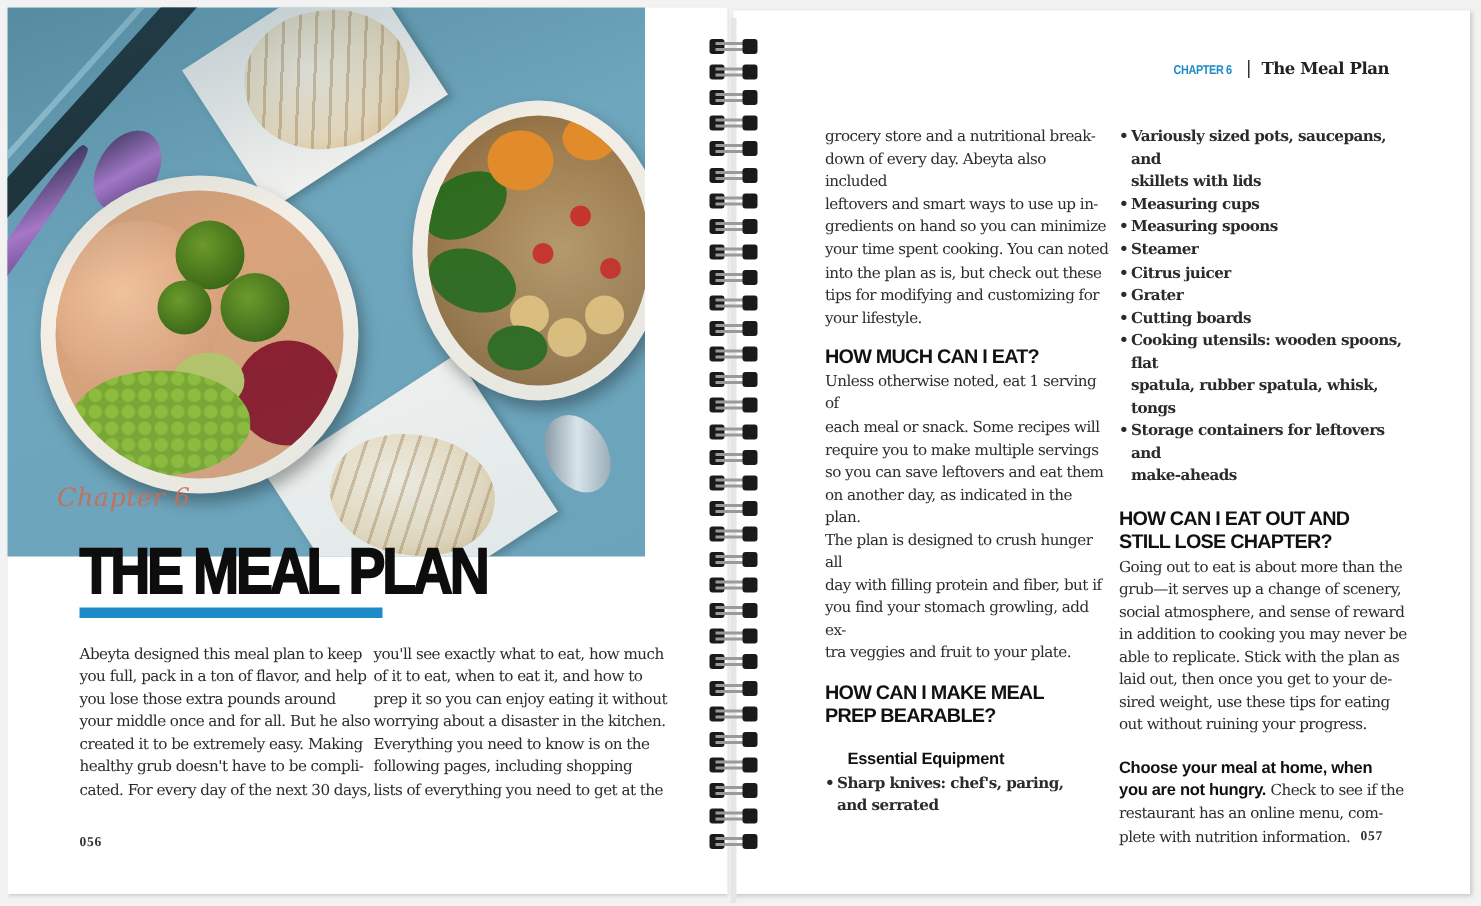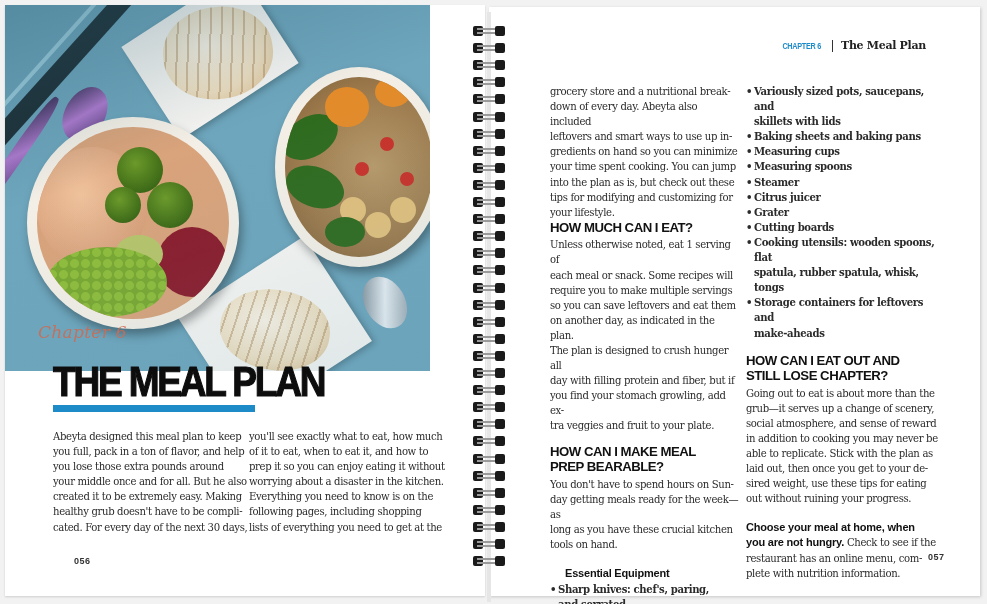--- a/index.html
+++ b/index.html
@@ -49,21 +49,21 @@
 
   .title { position: absolute; left: 48px; top: 355px; font-family: "Liberation Sans", sans-serif; font-weight: 900; font-size: 43px; letter-spacing: -2.5px; color: #0d0d0d; transform: scaleX(0.86); transform-origin: left top; line-height: 1; -webkit-text-stroke: 1.2px #0d0d0d; }
   .title-rule { position: absolute; left: 48px; top: 400px; width: 202px; height: 7px; background: #1e8bc9; }
 
   .body-text { position: absolute; font-family: "DejaVu Serif", serif; font-size: 10.1px; line-height: 15.1px; color: #2b2b2b; letter-spacing: -0.35px; }
   .body-text p { white-space: pre-line; }
 
   #left-col1 { left: 48px; top: 424px; width: 195px; }
   #left-col2 { left: 244px; top: 424px; width: 200px; }
 
-  .folio { position: absolute; font-family: Liberation Sans, sans-serif; font-weight: bold; font-size: 9px; color: #333; letter-spacing: 0.5px; margin-left: 21px; }
+  .folio { position: absolute; font-family: Liberation Serif, serif; font-weight: bold; font-size: 9px; color: #333; letter-spacing: 0.5px; }
   #folio-left { left: 48px; top: 551px; }
   #folio-right { left: 418px; top: 545px; }
 
   
   .running-head { position: absolute; top: 32px; right: 54px; display: flex; align-items: center; gap: 8px; }
   .rh-chapter { font-family: "Liberation Sans", sans-serif; font-weight: bold; font-size: 8.5px; color: #1e8bc9; letter-spacing: -0.3px; transform: scaleX(0.85); }
   .rh-bar { width: 1px; height: 12px; background: #333; }
   .rh-title { font-family: "DejaVu Serif", serif; font-weight: bold; font-size: 11px; color: #222; letter-spacing: -0.3px; }
 
   #right-col1 { left: 61px; top: 77px; width: 190px; }
@@ -165,52 +165,47 @@
     <span class="rh-chapter">CHAPTER 6</span>
     <span class="rh-bar"></span>
     <span class="rh-title">The Meal Plan</span>
   </div>
 
   <div class="body-text" id="right-col1">
     <p>grocery store and a nutritional break-
 down of every day. Abeyta also included
 leftovers and smart ways to use up in-
 gredients on hand so you can minimize
-your time spent cooking. You can jump
+your time spent cooking. You can noted
 into the plan as is, but check out these
 tips for modifying and customizing for
 your lifestyle.</p>
-    <div class="hd" style="margin-top:0;">HOW MUCH CAN I EAT?</div>
+    <div class="hd" style="margin-top:10px;">HOW MUCH CAN I EAT?</div>
     <p>Unless otherwise noted, eat 1 serving of
 each meal or snack. Some recipes will
 require you to make multiple servings
 so you can save leftovers and eat them
 on another day, as indicated in the plan.
 The plan is designed to crush hunger all
 day with filling protein and fiber, but if
 you find your stomach growling, add ex-
 tra veggies and fruit to your plate.</p>
     <div class="hd" style="margin-top:10px;">HOW CAN I MAKE MEAL
 PREP BEARABLE?</div>
-    <p>You don't have to spend hours on Sun-
-day getting meals ready for the week—as
-long as you have these crucial kitchen
-tools on hand.</p>
     <div class="subhd">Essential Equipment</div>
     <ul class="bullets">
       <li>Sharp knives: chef's, paring,
 and serrated</li>
     </ul>
   </div>
 
   <div class="body-text" id="right-col2">
     <ul class="bullets">
       <li>Variously sized pots, saucepans, and
 skillets with lids</li>
-      <li>Baking sheets and baking pans</li>
       <li>Measuring cups</li>
       <li>Measuring spoons</li>
       <li>Steamer</li>
       <li>Citrus juicer</li>
       <li>Grater</li>
       <li>Cutting boards</li>
       <li>Cooking utensils: wooden spoons, flat
 spatula, rubber spatula, whisk, tongs</li>
       <li>Storage containers for leftovers and
 make-aheads</li>

